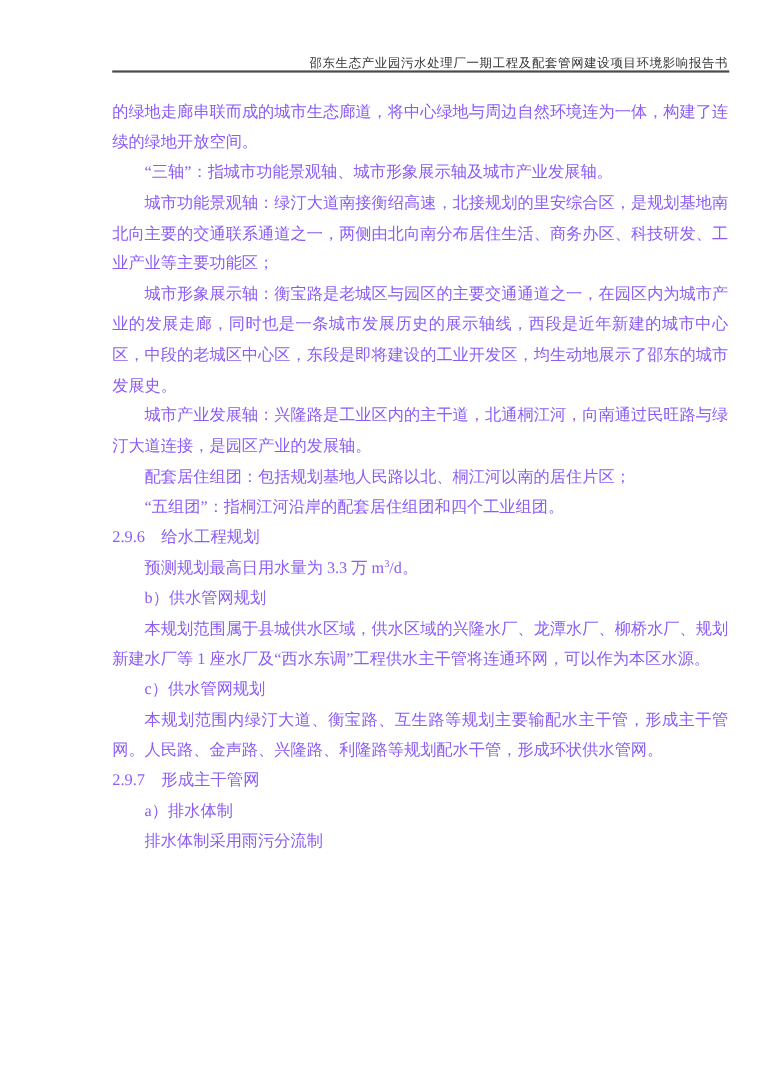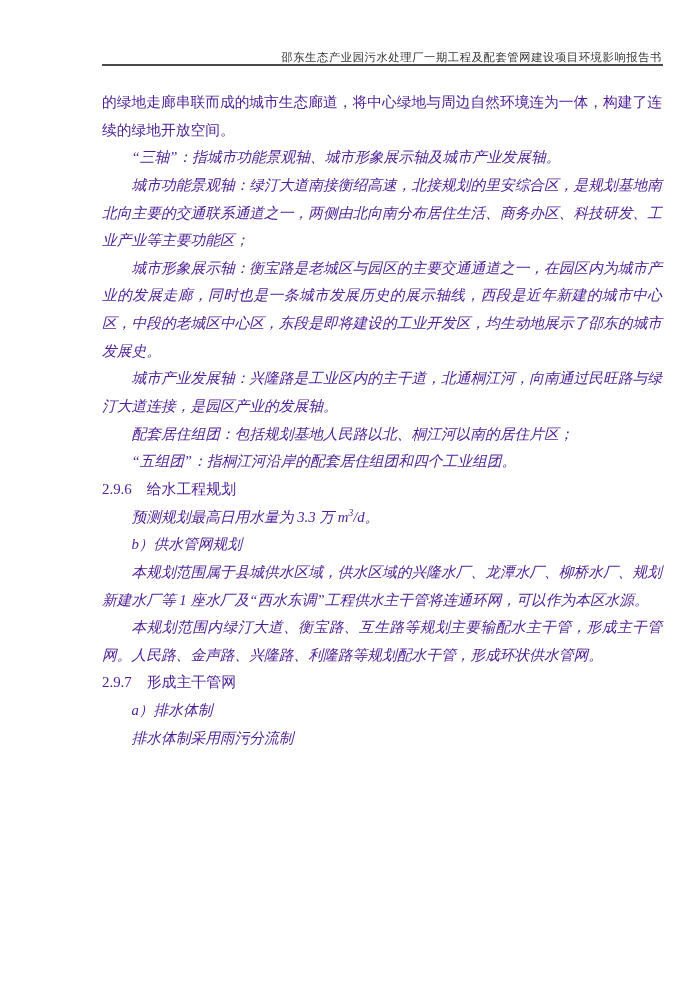--- a/index.html
+++ b/index.html
@@ -33,24 +33,24 @@
   }
   .doc-body {
     position: absolute;
     top: 89px;
     left: 85px;
     width: 560px;
     font-size: 14.74px;
     line-height: 27.64px;
     text-align: justify;
     text-justify: inter-character;
-    color: #4c1d95;
+    color: #8b5cf6;
   }
   .doc-body p { margin: 0; padding: 0; }
-  .ind { text-indent: 2em; font-style: italic; }
+  .ind { text-indent: 2em; }
   .heading { font-weight: normal; font-size: 14.9px; }
   sup { font-size: 9.5px; line-height: 0; }
   .footer {
     position: absolute;
     top: 919px;
     left: 85px;
     width: 560px;
     text-align: right;
     font-size: 15px;
     color: #333333;
@@ -71,20 +71,21 @@
     <p class="ind">城市形象展示轴：衡宝路是老城区与园区的主要交通通道之一，在园区内为城市产业的发展走廊，同时也是一条城市发展历史的展示轴线，西段是近年新建的城市中心区，中段的老城区中心区，东段是即将建设的工业开发区，均生动地展示了邵东的城市发展史。</p>
     <p class="ind">城市产业发展轴：兴隆路是工业区内的主干道，北通桐江河，向南通过民旺路与绿汀大道连接，是园区产业的发展轴。</p>
     <p class="ind">配套居住组团：包括规划基地人民路以北、桐江河以南的居住片区；</p>
     <p class="ind">“五组团”：指桐江河沿岸的配套居住组团和四个工业组团。</p>
     <p class="heading">2.9.6　给水工程规划</p>
     <p class="ind">
       <span>预测规划最高日用水量为 3.3 万 m</span><sup>3</sup><span>/d。</span>
     </p>
     <p class="ind">b）供水管网规划</p>
     <p class="ind">本规划范围属于县城供水区域，供水区域的兴隆水厂、龙潭水厂、柳桥水厂、规划新建水厂等 1 座水厂及“西水东调”工程供水主干管将连通环网，可以作为本区水源。</p>
+    <p class="ind">c）供水管网规划</p>
     <p class="ind">本规划范围内绿汀大道、衡宝路、互生路等规划主要输配水主干管，形成主干管网。人民路、金声路、兴隆路、利隆路等规划配水干管，形成环状供水管网。</p>
     <p class="heading">2.9.7　形成主干管网</p>
     <p class="ind">a）排水体制</p>
     <p class="ind">排水体制采用雨污分流制</p>
   </div>
 
   <div class="footer">
     <span>40</span>
   </div>
 

